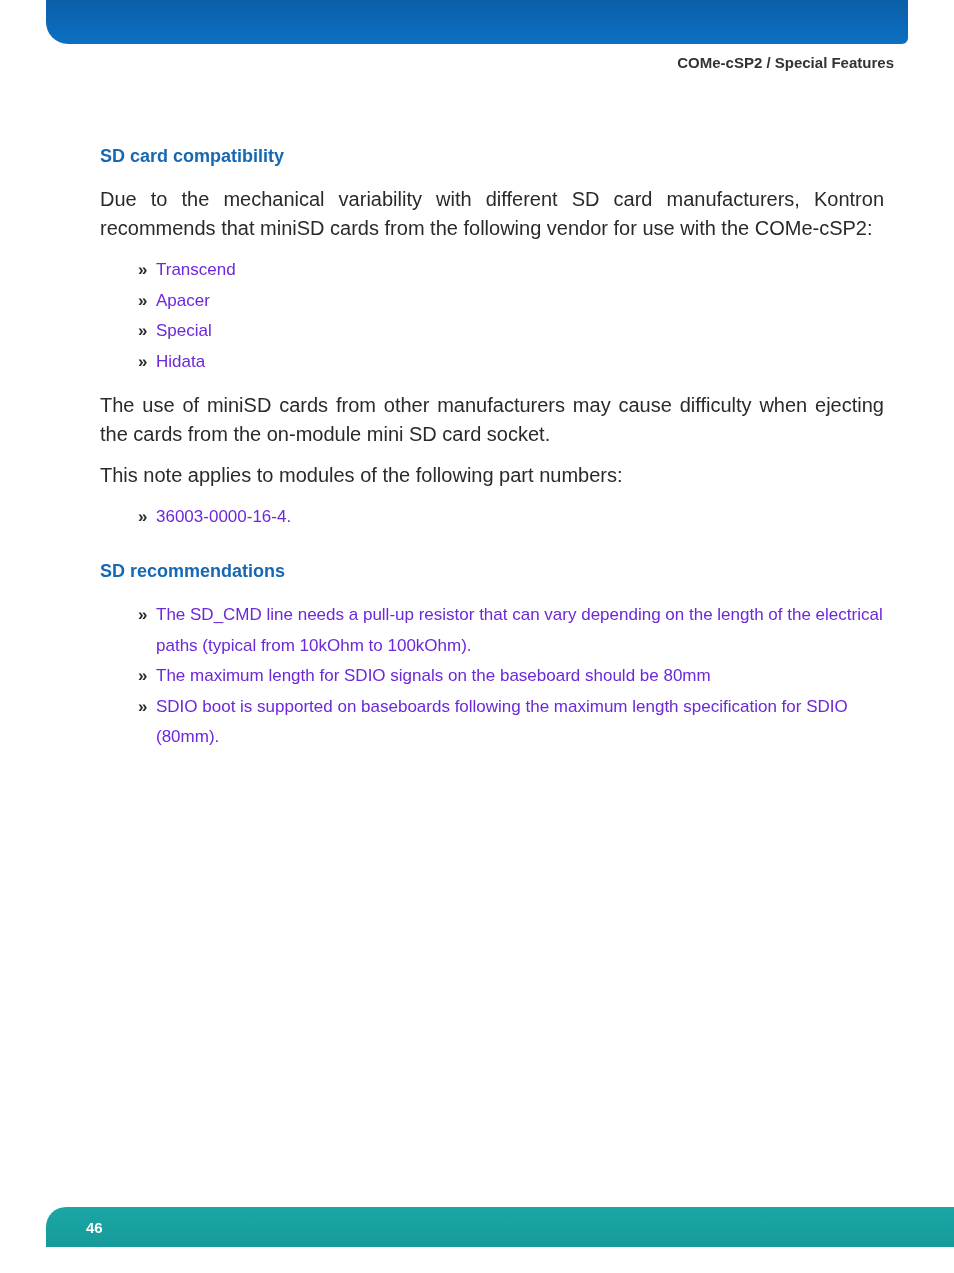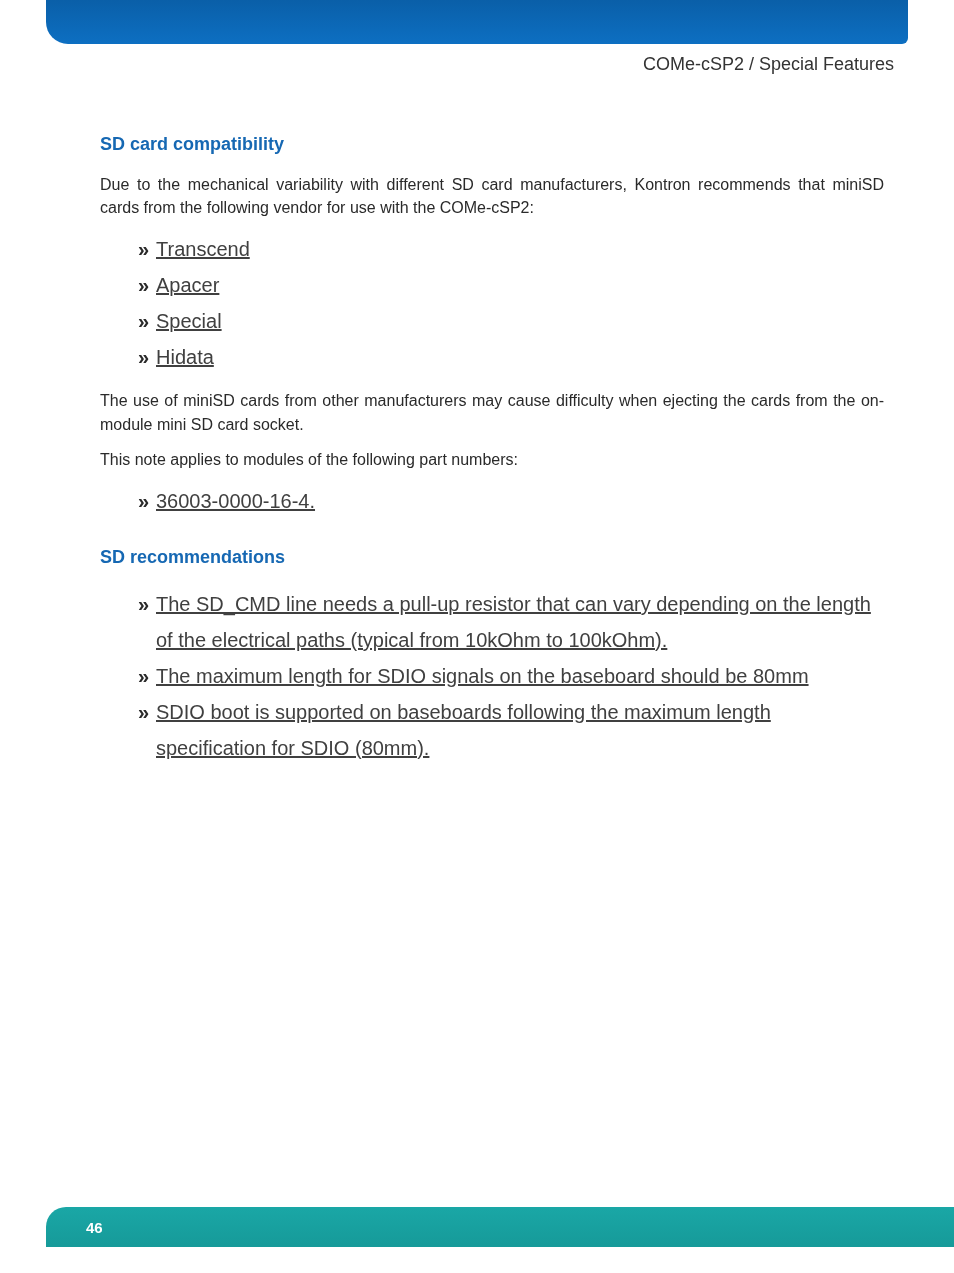--- a/index.html
+++ b/index.html
@@ -18,54 +18,54 @@
     width: 862px;
     height: 44px;
     background: linear-gradient(to bottom, #0a5fa8 0%, #0d6fc2 100%);
     border-bottom-left-radius: 22px;
     border-bottom-right-radius: 6px;
   }
   .header-text {
     position: absolute;
     top: 54px;
     right: 60px;
-    font-size: 18px;
+    font-size: 15px;
     color: #333;
+    font-weight: bold;
   }
   .content {
     position: absolute;
     top: 120px;
     left: 100px;
     right: 70px;
   }
   h2.section {
     color: #1668b3;
     font-size: 18px;
     font-weight: 700;
-    margin-top: 14px;
+    margin-top: 26px;
     margin-bottom: 18px;
   }
   p.body {
-    font-size: 16px;
+    font-size: 20px;
     line-height: 1.45;
     color: #2a2a2a;
     margin-bottom: 12px;
     text-align: justify;
   }
   ul.bullets {
     list-style: none;
     margin: 6px 0 14px 38px;
   }
   ul.bullets li {
-    font-size: 20px;
+    font-size: 17px;
     line-height: 1.8;
     position: relative;
     padding-left: 18px;
-    color: #404040;
-    text-decoration: underline;
+    color: #6d28d9;
   }
   ul.bullets li::before {
     content: "»";
     position: absolute;
     left: 0;
     top: 0;
     color: #2a2a2a;
     font-weight: 600;
   }
   .bottom-bar {

